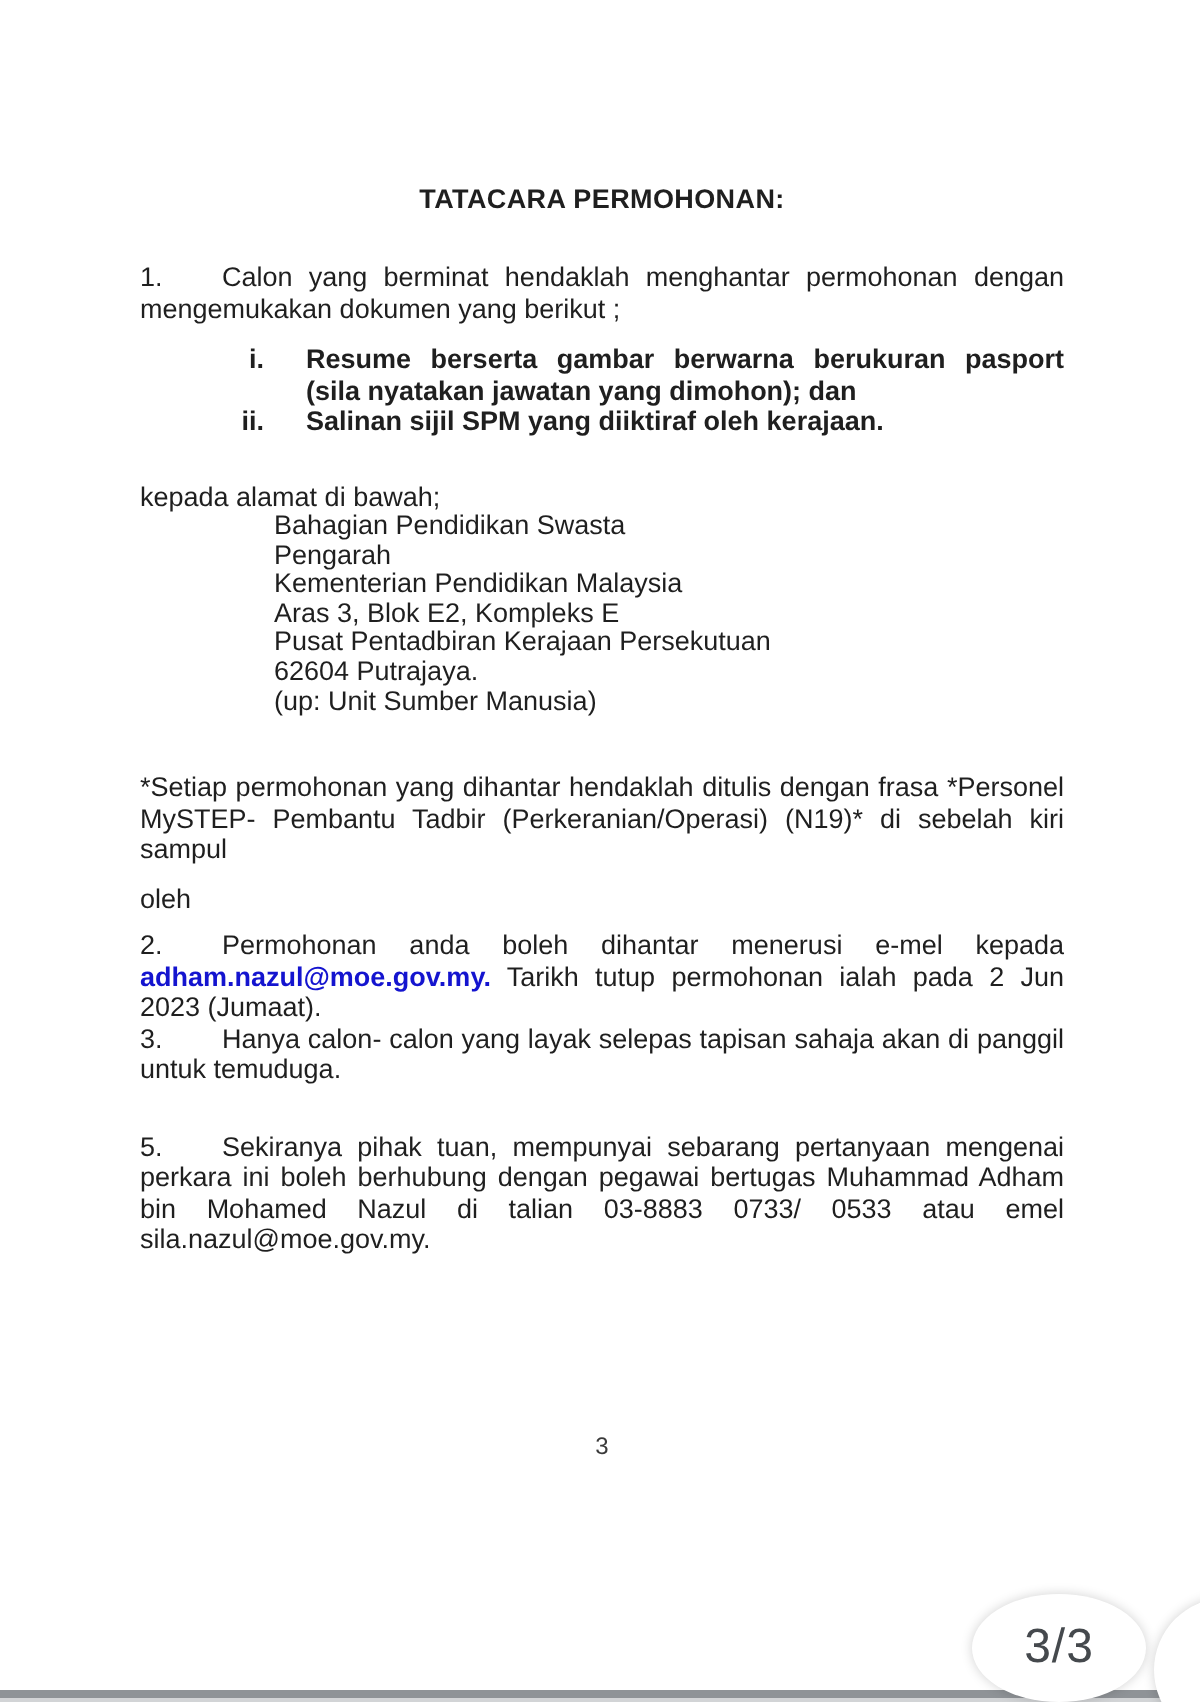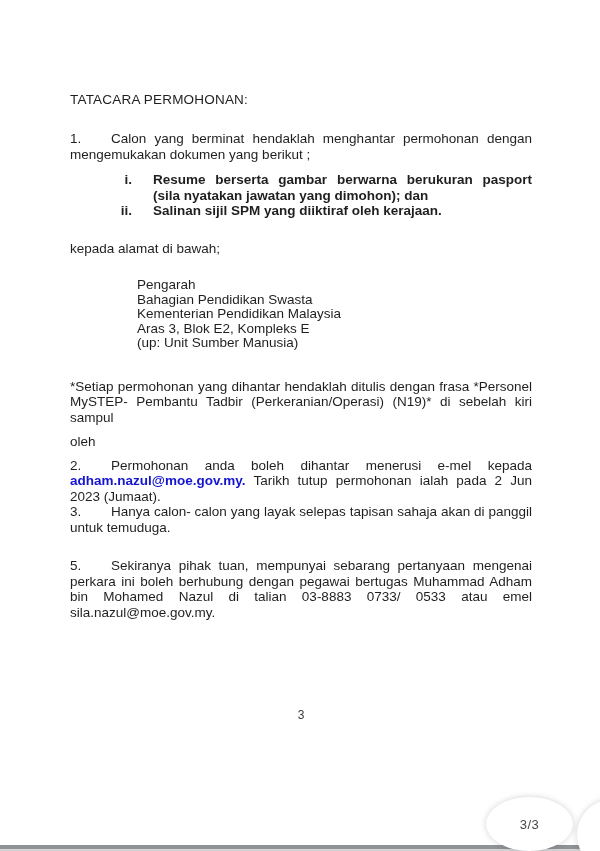--- a/index.html
+++ b/index.html
@@ -15,32 +15,33 @@
     box-sizing:border-box;
     width:600px;
     padding:92px 68px 0 70px;
     font-size:13.5px;
     line-height:15.5px;
   }
   .page h1{
     font-size:13.5px;
     line-height:15px;
     margin:0 0 24px 0;
-    font-weight:normal;
+    font-weight:bold;
     letter-spacing:.2px;
+    text-align:center;
   }
   p{margin:0;}
   .j{text-align:justify;}
   .b{font-weight:normal;}
   .pnum{display:inline-block;width:41px;font-weight:inherit;}
   .para1{margin-bottom:10px;}
   .list{margin-bottom:22px;}
   .li{position:relative;padding-left:83px;font-weight:bold;}
   .lnum{position:absolute;left:40px;width:22px;text-align:right;}
-  .kepada{margin-bottom:22px;}
+  .kepada{}
   .address{margin-left:67px;line-height:14.6px;margin-bottom:28px;}
   .note{margin-bottom:9px;}
   .atau{margin-bottom:8px;}
   .para2{}
   .para3{margin-bottom:23px;}
   .para4{margin-bottom:8px;}
   .para5{margin-bottom:0;}
   .email-link{color:#1414cf;font-weight:bold;text-decoration:none;cursor:pointer;}
   .pageno{
     margin-top:88px;
@@ -61,21 +62,21 @@
     position:absolute;
     left:486px;top:797px;
     width:87px;height:54px;
     background:#ffffff;
     border-radius:50%;
     box-shadow:0 0 6px rgba(0,0,0,0.18);
     display:flex;align-items:center;justify-content:center;
     z-index:2;
   }
   .page-chip span{
-    font-size:13px;
+    font-size:24px;
     color:#45494d;
     letter-spacing:.5px;
   }
   .fab{
     position:absolute;
     left:577px;top:799px;
     width:72px;height:72px;
     background:#ffffff;
     border-radius:50%;
     box-shadow:0 0 6px rgba(0,0,0,0.18);
@@ -98,24 +99,26 @@
         <span class="lnum">i.</span><span>Resume berserta gambar berwarna berukuran pasport (sila nyatakan jawatan yang dimohon); dan</span>
       </div>
       <div class="li j">
         <span class="lnum">ii.</span><span>Salinan sijil SPM yang diiktiraf oleh kerajaan.</span>
       </div>
     </div>
 
     <p class="kepada">kepada alamat di bawah;</p>
 
     <div class="address">
+      <div>Bahagian Pendidikan Swasta</div>
       <div>Pengarah</div>
-      <div>Bahagian Pendidikan Swasta</div>
       <div>Kementerian Pendidikan Malaysia</div>
       <div>Aras 3, Blok E2, Kompleks E</div>
+      <div>Pusat Pentadbiran Kerajaan Persekutuan</div>
+      <div>62604 Putrajaya.</div>
       <div class="b">(up: Unit Sumber Manusia)</div>
     </div>
 
     <p class="j b note">*Setiap permohonan yang dihantar hendaklah ditulis dengan frasa *Personel MySTEP- Pembantu Tadbir (Perkeranian/Operasi) (N19)* di sebelah kiri sampul</p>
 
     <p class="atau">oleh</p>
 
     <p class="j para2"><span class="pnum">2.</span><span>Permohonan anda boleh dihantar menerusi e-mel kepada</span> <a class="email-link">adham.nazul@moe.gov.my.</a> <span>Tarikh tutup permohonan ialah pada</span> <span class="b">2 Jun 2023 (Jumaat).</span></p>
 
     <p class="j para3"><span class="pnum">3.</span><span>Hanya calon- calon yang layak selepas tapisan sahaja akan di panggil untuk temuduga.</span></p>

